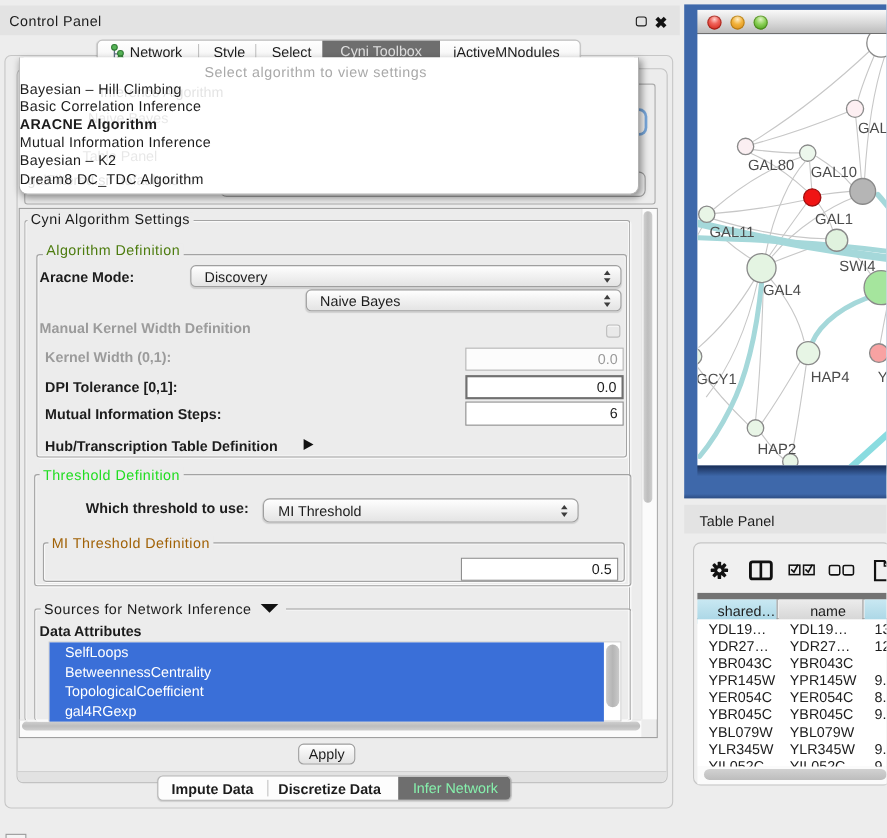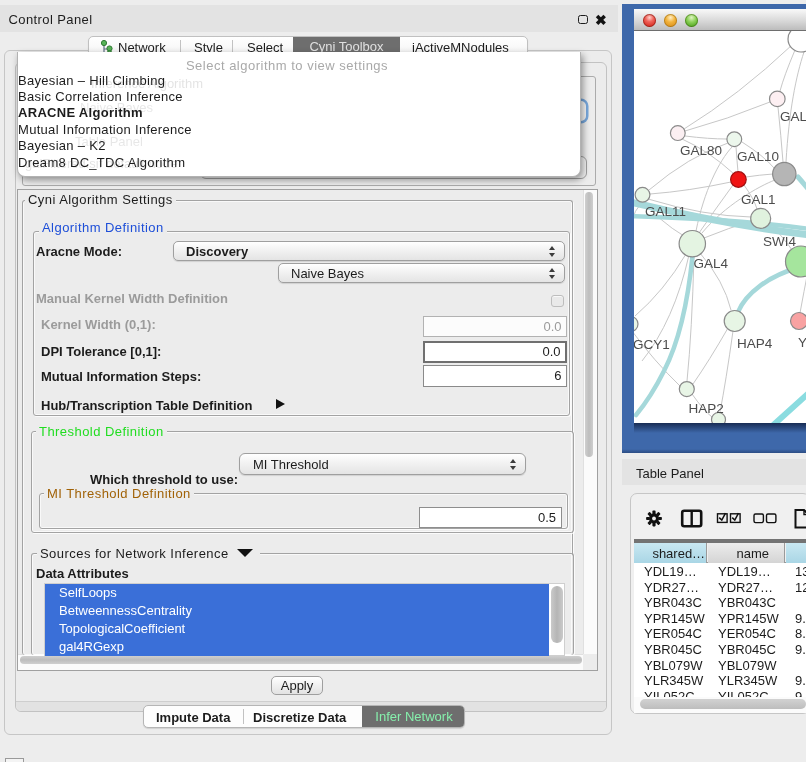--- a/index.html
+++ b/index.html
@@ -61,24 +61,24 @@
 <div class="abs" style="left:583px;top:190px;width:14px;height:464px;background:#fbfbfb;border-left:1px solid #e0e0e0;"></div>
 <div class="abs" style="left:585px;top:192px;width:8px;height:265px;background:linear-gradient(90deg,#cfcfcf,#bdbdbd 50%,#cfcfcf);border-radius:4px;"></div>
 
 <div class="abs" style="left:18px;top:654px;width:565px;height:16px;background:#fbfbfb;border-top:1px solid #e0e0e0;"></div>
 <div class="abs" style="left:20px;top:656px;width:562px;height:8px;background:linear-gradient(#cfcfcf,#bdbdbd 50%,#cfcfcf);border-radius:4px;"></div>
 
 <div class="gbox" style="left:22px;top:200px;width:551px;height:455px;border-bottom:none;"></div>
 <div class="gtitle" style="left:25px;top:193px;">Cyni Algorithm Settings</div>
 
 <div class="gbox" style="left:33px;top:231px;width:537px;height:185px;"></div>
-<div class="gtitle" style="left:39px;top:221px;color:#1d4ed8;">Algorithm Definition</div>
+<div class="gtitle" style="left:39px;top:221px;color:#4d7c0f;">Algorithm Definition</div>
 
 <div class="abs b" style="left:36px;top:244px;">Aracne Mode:</div>
-<div class="combo" style="left:173px;top:241px;width:392px;height:20px;font-weight:bold;">
+<div class="combo" style="left:173px;top:241px;width:392px;height:20px;">
       <span class="ctext">Discovery</span>
       <span class="arr" style="top:4px;"></span>
     </div>
 
 <div class="combo" style="left:278px;top:263px;width:287px;height:20px;">
       <span class="ctext">Naive Bayes</span>
       <span class="arr" style="top:4px;"></span>
     </div>
 
 <div class="abs b gray" style="left:36px;top:291px;">Manual Kernel Width Definition</div>
@@ -92,21 +92,21 @@
 
 <div class="abs b" style="left:41px;top:369px;">Mutual Information Steps:</div>
 <div class="field" style="left:423px;top:365px;width:143.5px;height:22px;border:1.5px solid #8a8a8a;line-height:19px;padding-right:4px;">6</div>
 
 <div class="abs b" style="left:41px;top:398px;">Hub/Transcription Table Definition</div>
 <div class="abs" style="left:276px;top:399px;width:0;height:0;border-top:5.5px solid transparent;border-bottom:5.5px solid transparent;border-left:9px solid #111;"></div>
 
 <div class="gbox" style="left:31px;top:431px;width:543px;height:102px;"></div>
 <div class="gtitle" style="left:36px;top:425px;color:#21dd21;">Threshold Definition</div>
 
-<div class="abs b" style="left:78px;top:472px;margin-left:12px;">Which threshold to use:</div>
+<div class="abs b" style="left:78px;top:454px;">Which threshold to use:</div>
 <div class="combo" style="left:239px;top:453px;width:287px;height:22px;border-radius:6px;">
       <span class="ctext" style="left:13px;">MI Threshold</span>
       <span class="arr" style="top:5px;"></span>
     </div>
 
 <div class="gbox" style="left:39px;top:493px;width:529px;height:36px;"></div>
 <div class="gtitle" style="left:44px;top:487px;color:#a16207;">MI Threshold Definition</div>
 
 <div class="field" style="left:419px;top:507px;width:143px;height:21px;border:1px solid #8e8e8e;line-height:19px;padding-right:5px;">0.5</div>
 
@@ -265,21 +265,21 @@
   <g stroke="#111" fill="none" stroke-width="1.4">
     <rect x="110" y="6" width="9.4" height="8.6" rx="1.5"></rect>
     <rect x="122.5" y="6" width="9.4" height="8.6" rx="1.5"></rect>
   </g>
   <g stroke="#111" fill="none" stroke-width="2">
     <path d="M 151.5 2 h 8.5 l 4.5 4.5 v 13 h -13 z"></path>
     <path d="M 160 2 v 4.5 h 4.5" stroke-width="1.4"></path>
   </g>
 </svg>
 
-<div class="abs" style="left:634px;top:539px;width:172px;height:24px;border-top:4px solid #737373;border-bottom:1px solid #9a9a9a;">
+<div class="abs" style="left:634px;top:539px;width:172px;height:24px;border-top:6px solid #737373;border-bottom:1px solid #9a9a9a;">
   <div class="abs" style="left:0;top:0;width:72.5px;height:22px;background:linear-gradient(#c9e8f2,#a6d4e4);border-right:1px solid #9a9a9a;text-align:center;line-height:22px;padding-left:18px;">shared…</div>
   <div class="abs" style="left:73.5px;top:0;width:77.5px;height:22px;background:linear-gradient(#ececec,#d2d2d2);border-right:1px solid #9a9a9a;text-align:center;line-height:22px;padding-left:14px;">name</div>
   <div class="abs" style="left:152px;top:0;width:20px;height:22px;background:linear-gradient(#c9e8f2,#a6d4e4);"></div>
 </div>
 
 <div class="abs" style="left:634px;top:563px;width:172px;height:134px;background:#fff;overflow:hidden;">
   <div style="line-height:15.6px;position:absolute;left:10px;top:1px;">YDL19…<br>YDR27…<br>YBR043C<br>YPR145W<br>YER054C<br>YBR045C<br>YBL079W<br>YLR345W<br>YIL052C</div>
   <div style="line-height:15.6px;position:absolute;left:84px;top:1px;">YDL19…<br>YDR27…<br>YBR043C<br>YPR145W<br>YER054C<br>YBR045C<br>YBL079W<br>YLR345W<br>YIL052C</div>
   <div style="line-height:15.6px;position:absolute;left:161px;top:1px;">13<br>12<br>&nbsp;<br>9.<br>8.<br>9.<br>&nbsp;<br>9.<br>9.</div>
 </div>

